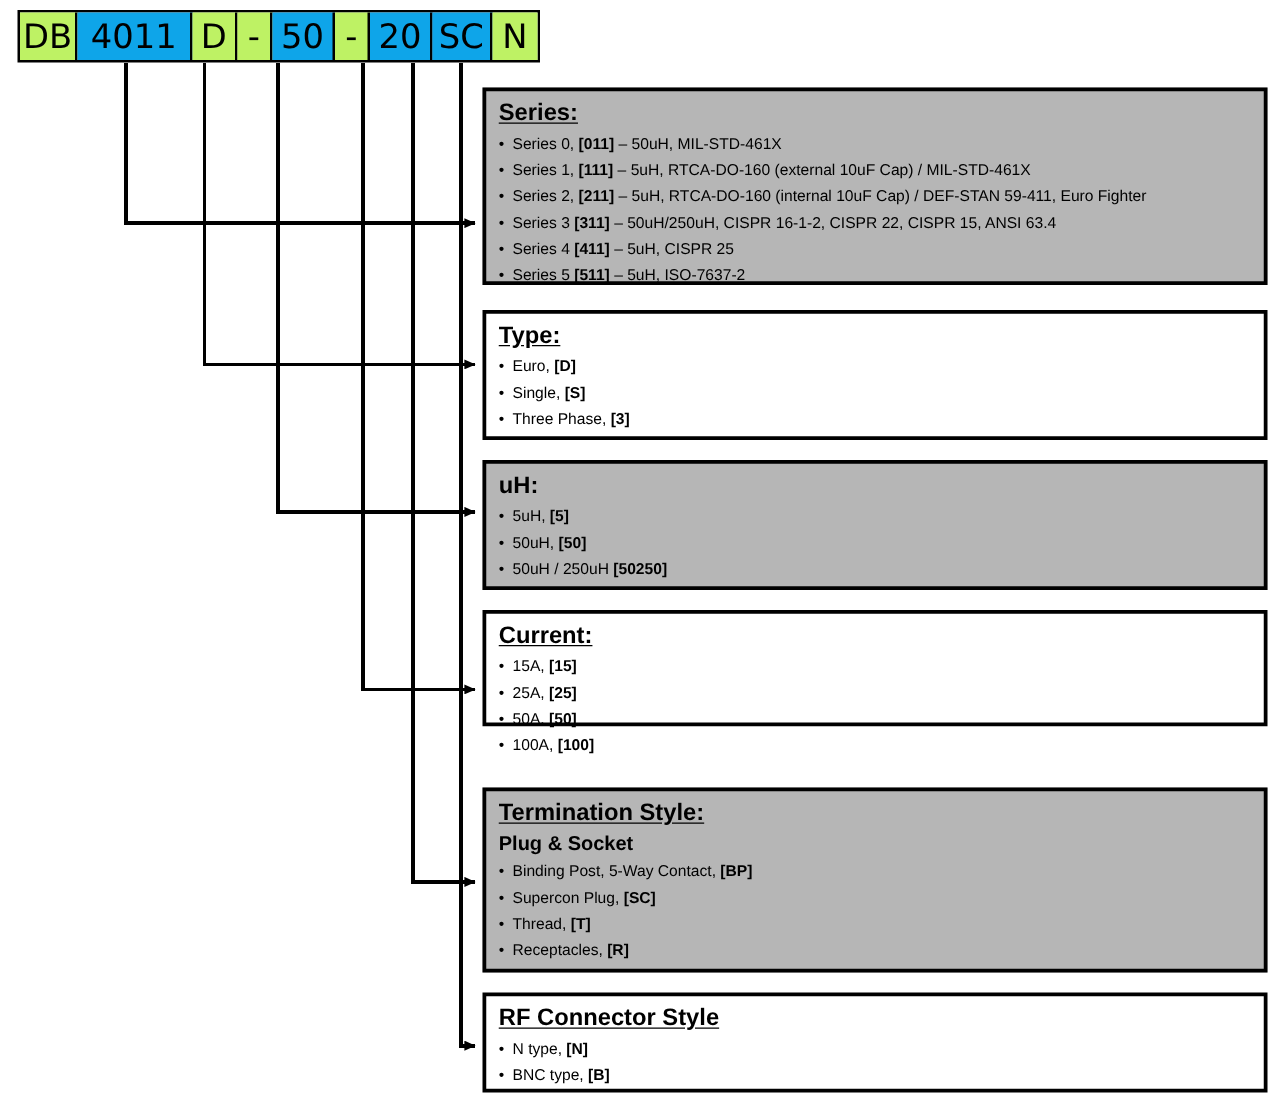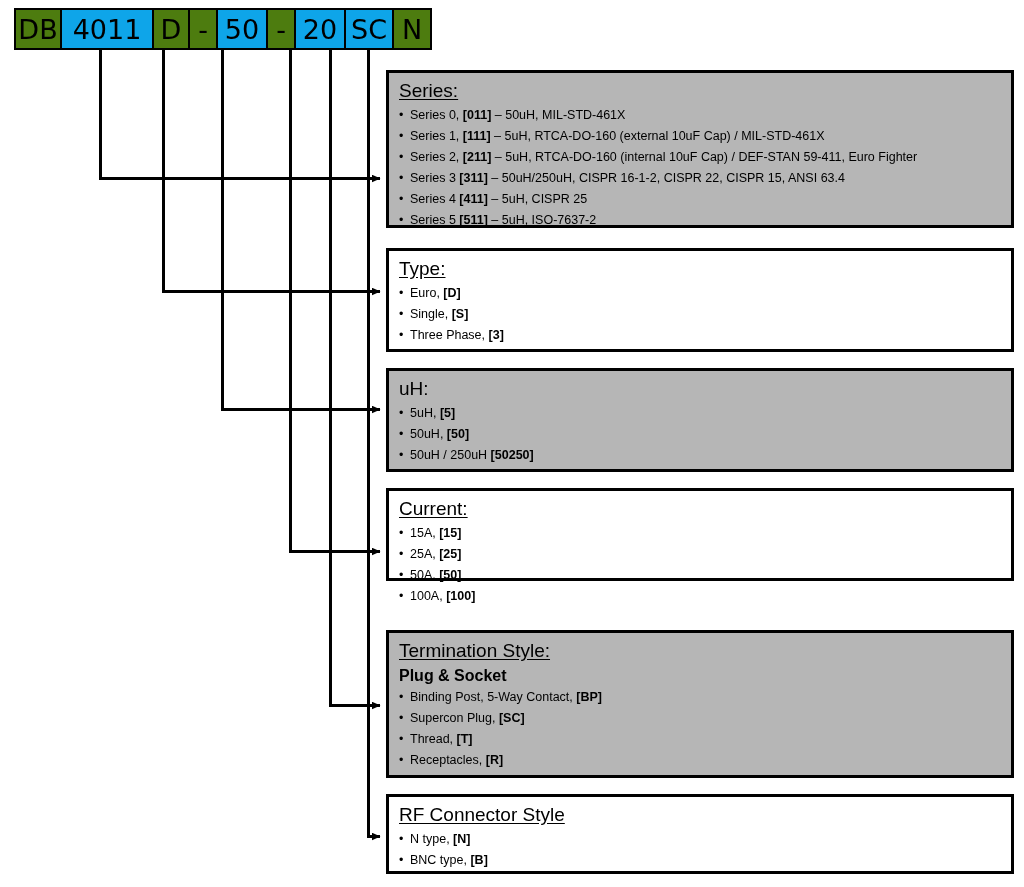--- a/index.html
+++ b/index.html
@@ -38,40 +38,40 @@
   .pn-cell {
     display: flex;
     align-items: center;
     justify-content: center;
     border-right: 2.5px solid #000;
     box-sizing: border-box;
     font-size: 27px;
     line-height: 1;
     letter-spacing: 0px;
     padding: 0 6px;
-    background: #4d7c0f;
+    background: #bef264;
     font-family: "DejaVu Sans", sans-serif;
   }
   .pn-cell:last-child { border-right: none; }
   .pn-cell.shaded { background: #0ea5e9; }
 
   
   .info-box {
     position: absolute;
     left: 386px;
     width: 628px;
     box-sizing: border-box;
     border: 3px solid #000;
     background: #ffffff;
     padding: 6px 0 6px 10px;
   }
   .info-box.shaded { background: #b6b6b6; }
 
   .box-title {
-    font-weight: normal;
+    font-weight: bold;
     font-size: 19px;
     line-height: 1.25;
     margin: 0 0 2px 0;
     display: inline-block;
     font-family: "Liberation Sans", sans-serif;
   }
   .box-title.underline { text-decoration: underline; text-underline-offset: 2px; }
 
   .box-subtitle {
     font-weight: bold;

